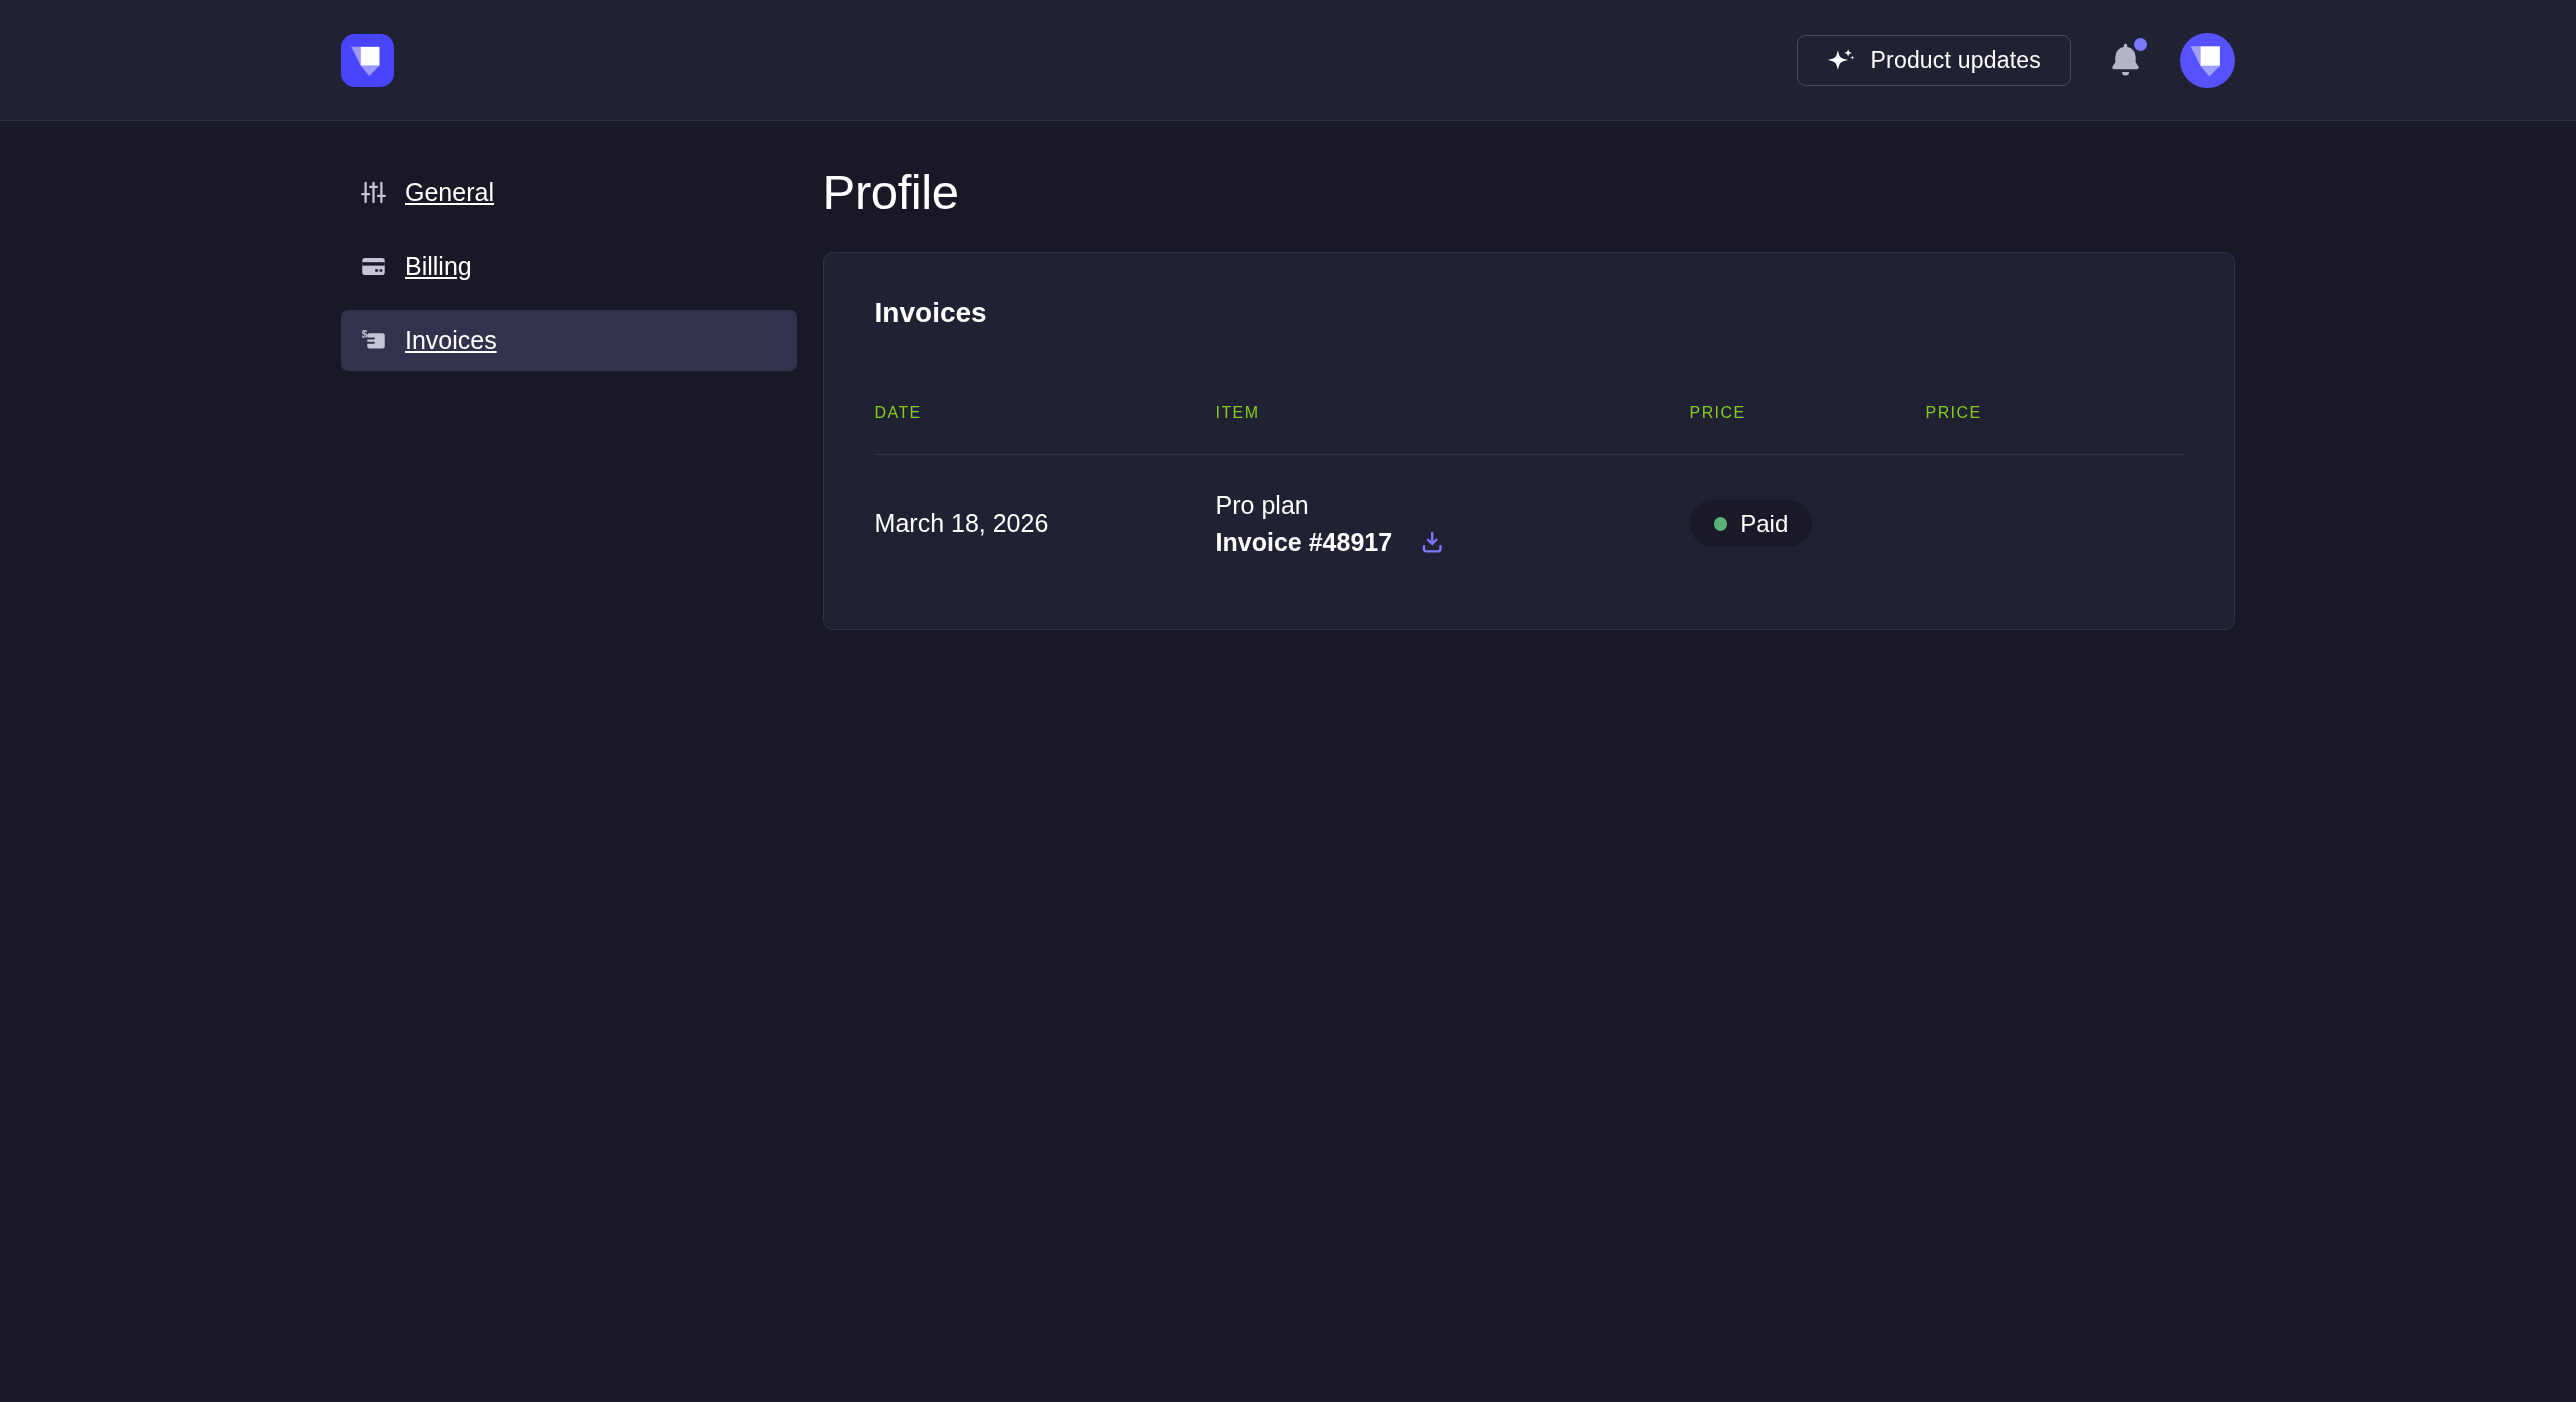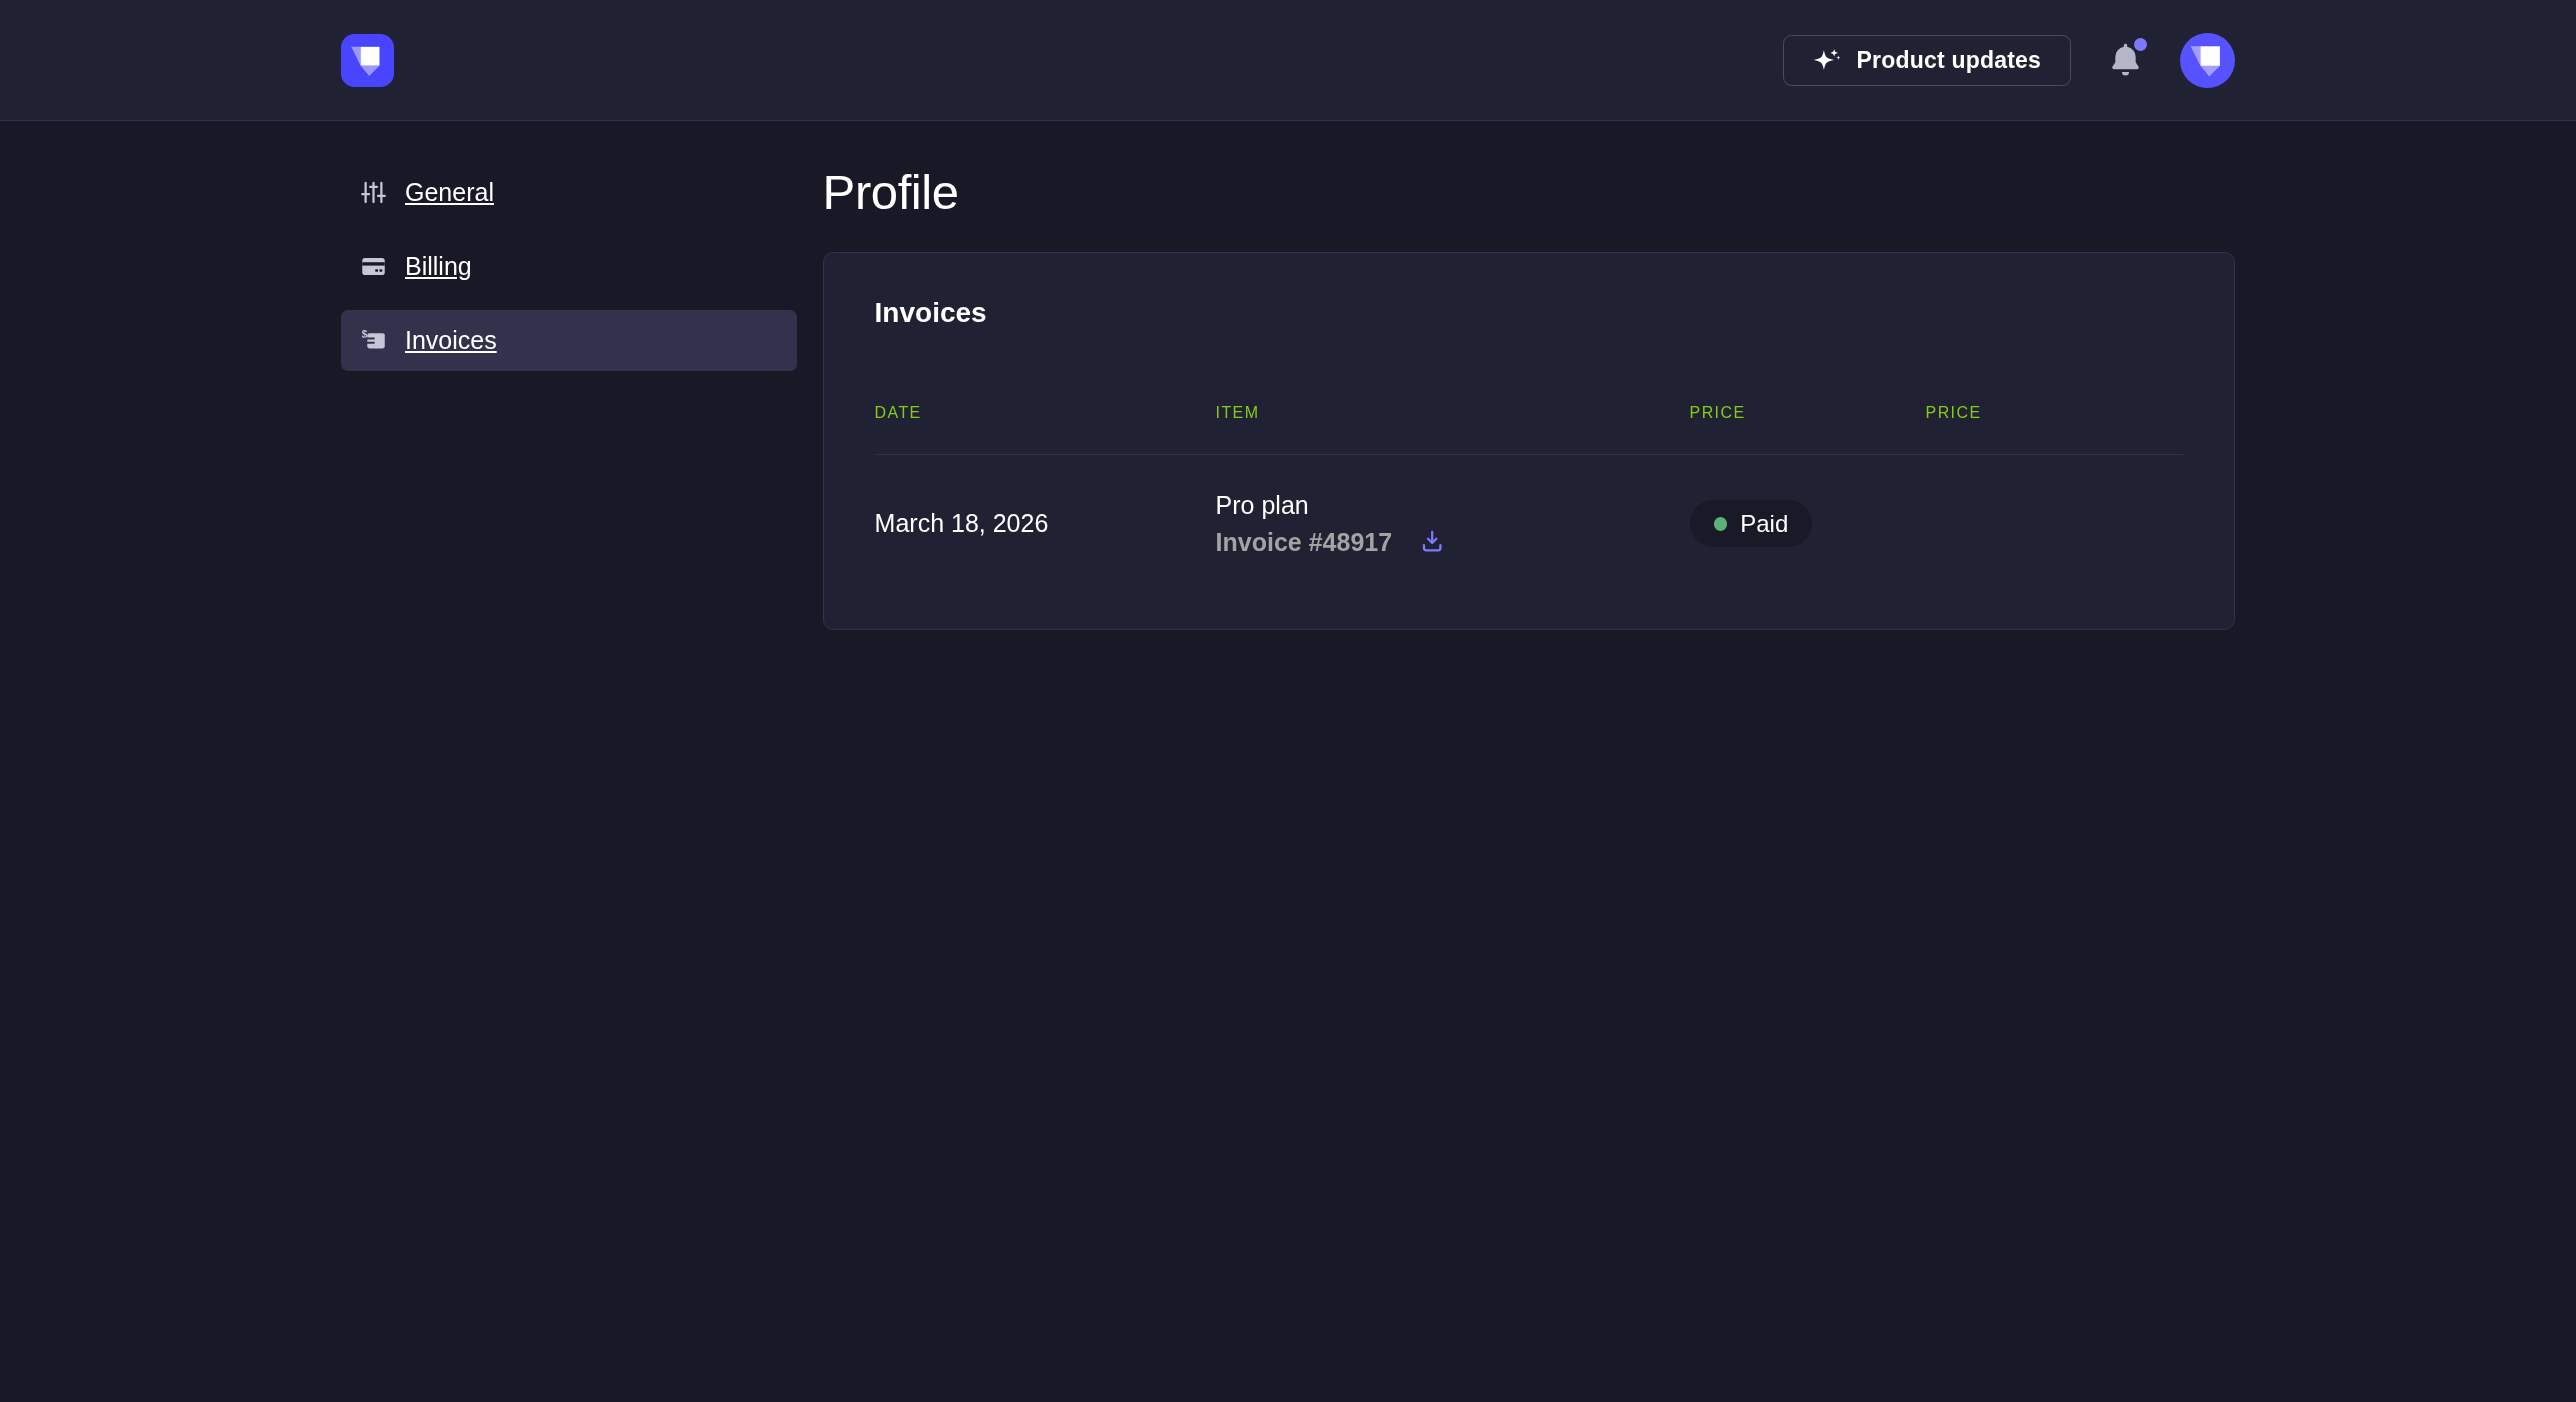--- a/index.html
+++ b/index.html
@@ -25,21 +25,21 @@
     background: #4945ff;
     display: flex; align-items: center; justify-content: center;
     cursor: pointer;
   }
   .nav-right { display: flex; align-items: center; gap: 36px; }
   .btn-updates {
     height: 51px; padding: 0 29px;
     border: 1.7px solid #4a4a68; border-radius: 8.5px;
     background: transparent; color: #ffffff;
     display: flex; align-items: center; gap: 14.5px;
-    font-size: 23px; font-weight: 700; letter-spacing: 0.2px;
+    font-size: 23px; font-weight: 400; letter-spacing: 0.2px;
     font-family: "Liberation Sans", sans-serif;
     cursor: pointer;
   }
   .bell-wrap { position: relative; width: 37px; height: 41px; cursor: pointer; }
   .bell-dot {
     position: absolute; top: -1.7px; right: -3.4px;
     width: 13.6px; height: 13.6px; border-radius: 50%;
     background: #7b79ff;
   }
   .avatar {
@@ -86,22 +86,22 @@
   .th {
     font-size: 16px; font-weight: 400; letter-spacing: 1.4px;
     color: #84cc16;
     padding-bottom: 32px;
   }
   .t-divider { grid-column: 1 / -1; border-top: 1.7px solid #32324d; height: 0; }
   .td { padding-top: 36px; font-size: 25px; display: flex; flex-direction: column; justify-content: center; }
   .td.top { justify-content: flex-start; }
   .item-name { margin-bottom: 8.5px; }
   .invoice-link {
-    display: flex; gap: 27px;
-    color: #a3a3a3; font-size: 25px; font-weight: 700;
+    display: flex; align-items: center; gap: 27px;
+    color: #ffffff; font-size: 25px; font-weight: 700;
     text-decoration: none; cursor: pointer;
   }
   .dl-icon { width: 26.4px; height: 26.4px; display: flex; }
   .badge {
     align-self: flex-start;
     display: inline-flex; align-items: center; gap: 13px;
     height: 47px; padding: 0 24px;
     border-radius: 24px; background: #191927;
     font-size: 24px; color: #ffffff;
   }

